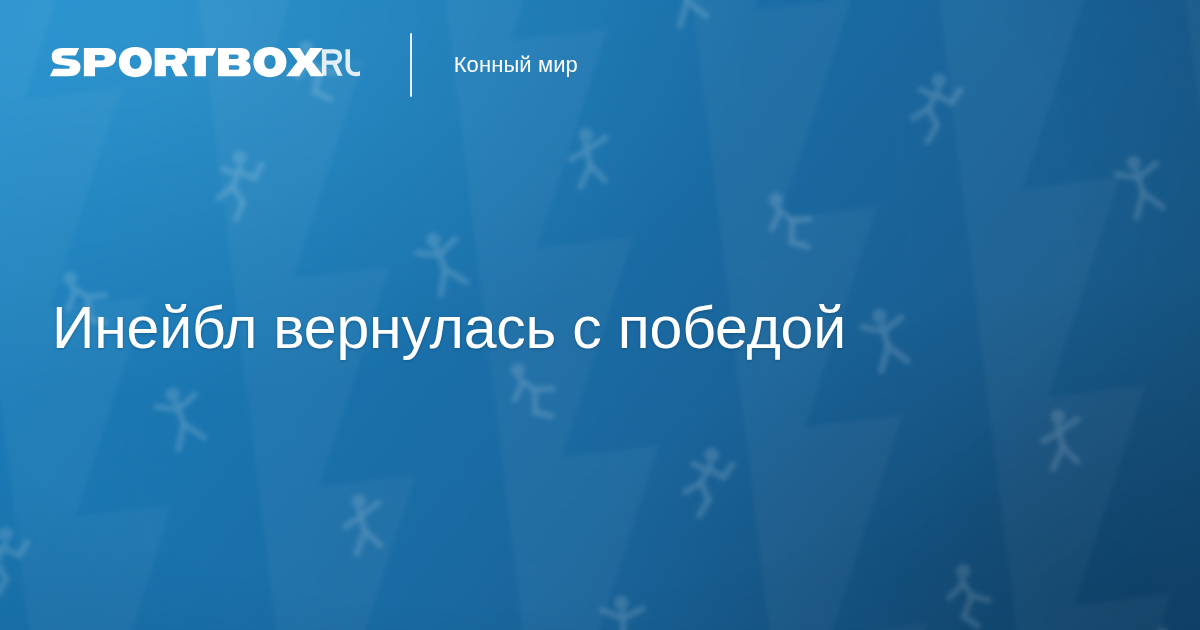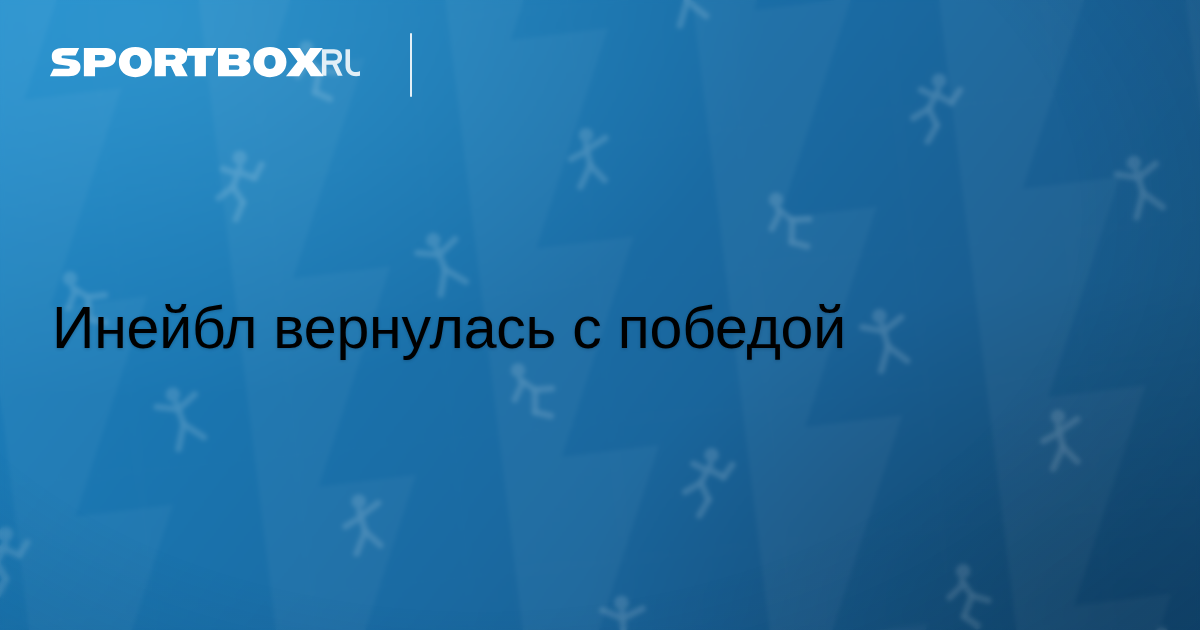--- a/index.html
+++ b/index.html
@@ -113,21 +113,21 @@
     letter-spacing: 0.1px;
     white-space: nowrap;
   }
 
   
   .headline {
     position: absolute;
     left: 52px;
     top: 255px;
     width: 1080px;
-    color: #000000;
+    color: #ffffff;
     font-size: 59px;
     font-weight: 400;
     line-height: 1.12;
     letter-spacing: -0.2px;
     text-shadow: 0 1px 3px rgba(6,40,68,0.30);
   }
 </style>
 </head>
 <body>
 
@@ -256,17 +256,18 @@
 
           <path d="M290 2.5h12.8c5.3 0 8.6 3.1 8.6 8 0 3.8-2 6.6-5.4 7.6l6 12.4h-5.2l-5.6-11.8h-6.4V30.5H290V2.5zm4.8 4.4v7.5h7.6c2.8 0 4.4-1.4 4.4-3.8s-1.6-3.7-4.4-3.7h-7.6z"></path>
 
           <path d="M315 2.5h4.8v17c0 4.5 2.3 7 6.6 7s6.6-2.5 6.6-7v-17h4.8v17.2c0 7.1-4.3 11.3-11.4 11.3S315 26.8 315 19.7V2.5z"></path>
         </g>
       </svg>
     </a>
 
     <div class="divider"></div>
 
+    <div class="section-name">Конный мир</div>
   </div>
 
   <h1 class="headline">Инейбл вернулась с победой</h1>
 
 </div>
 
 </body></html>

